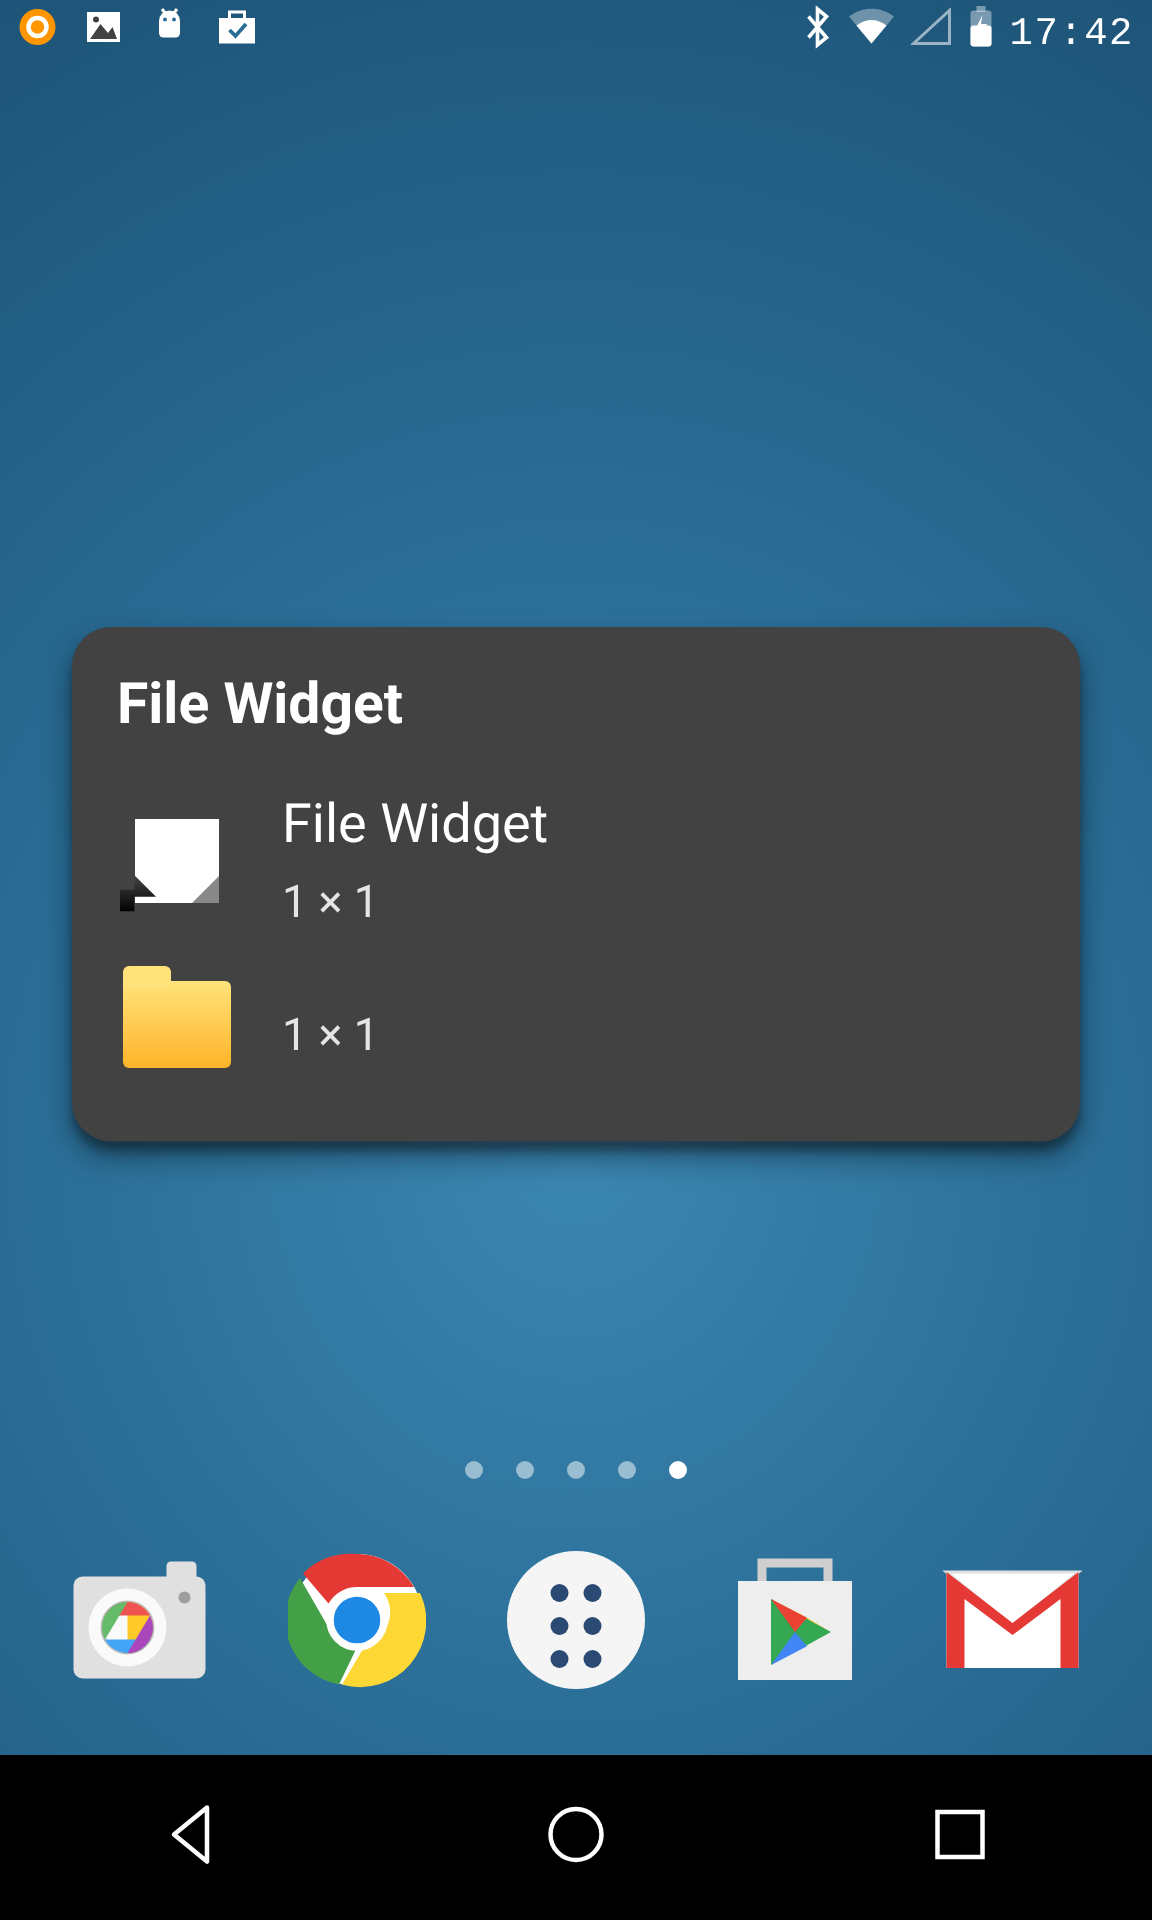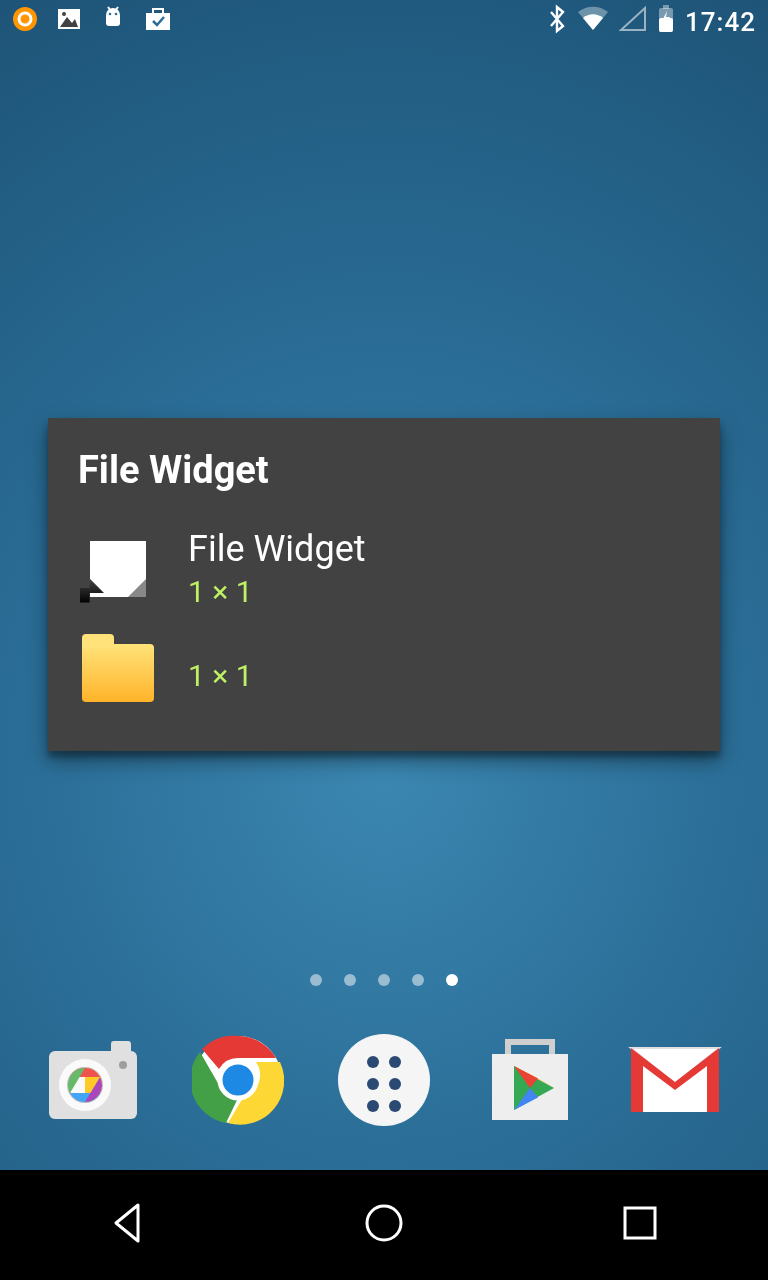--- a/index.html
+++ b/index.html
@@ -11,39 +11,41 @@
   }
   
 
   
   .status-bar {
     position: absolute; top: 0; left: 0; right: 0;
     height: 44px;
     display: flex; align-items: center;
     padding: 0 12px;
     font-size: 26px;
+    font-family: Liberation Mono, monospace;
   }
   .status-left { display:flex; gap:18px; align-items:center; }
   .status-right { margin-left:auto; display:flex; gap:10px; align-items:center; }
   .clock { font-weight:500; letter-spacing:1px; }
 
   
   .card {
     position:absolute; left:48px; right:48px; top:418px;
     background:#424242;
     color:#fff;
     padding: 30px 30px 26px;
     box-shadow: 0 10px 20px rgba(0,0,0,.4), 0 6px 6px rgba(0,0,0,.3);
+    border-radius: 26px;
   }
   .card-title { font-size:38px; font-weight:700; margin-bottom:24px; }
   .w-row { display:flex; align-items:center; gap:30px; padding:12px 0; }
   .w-icon { width:80px; height:80px; flex:none; display:flex; align-items:center; justify-content:center; }
   .w-text { display:flex; flex-direction:column; }
   .w-name { font-size:36px; font-weight:400; }
-  .w-size { font-size:30px; color:#bef264; margin-top:4px; }
+  .w-size { font-size:30px; color:#e5e5e5; margin-top:14px; }
 
   
   .file-glyph {
     width:56px; height:56px; background:#fff; position:relative;
   }
   .file-glyph::after {
     content:""; position:absolute; right:0; bottom:0;
     border-width:0 0 18px 18px; border-style:solid;
     border-color:transparent transparent #888 transparent;
   }

